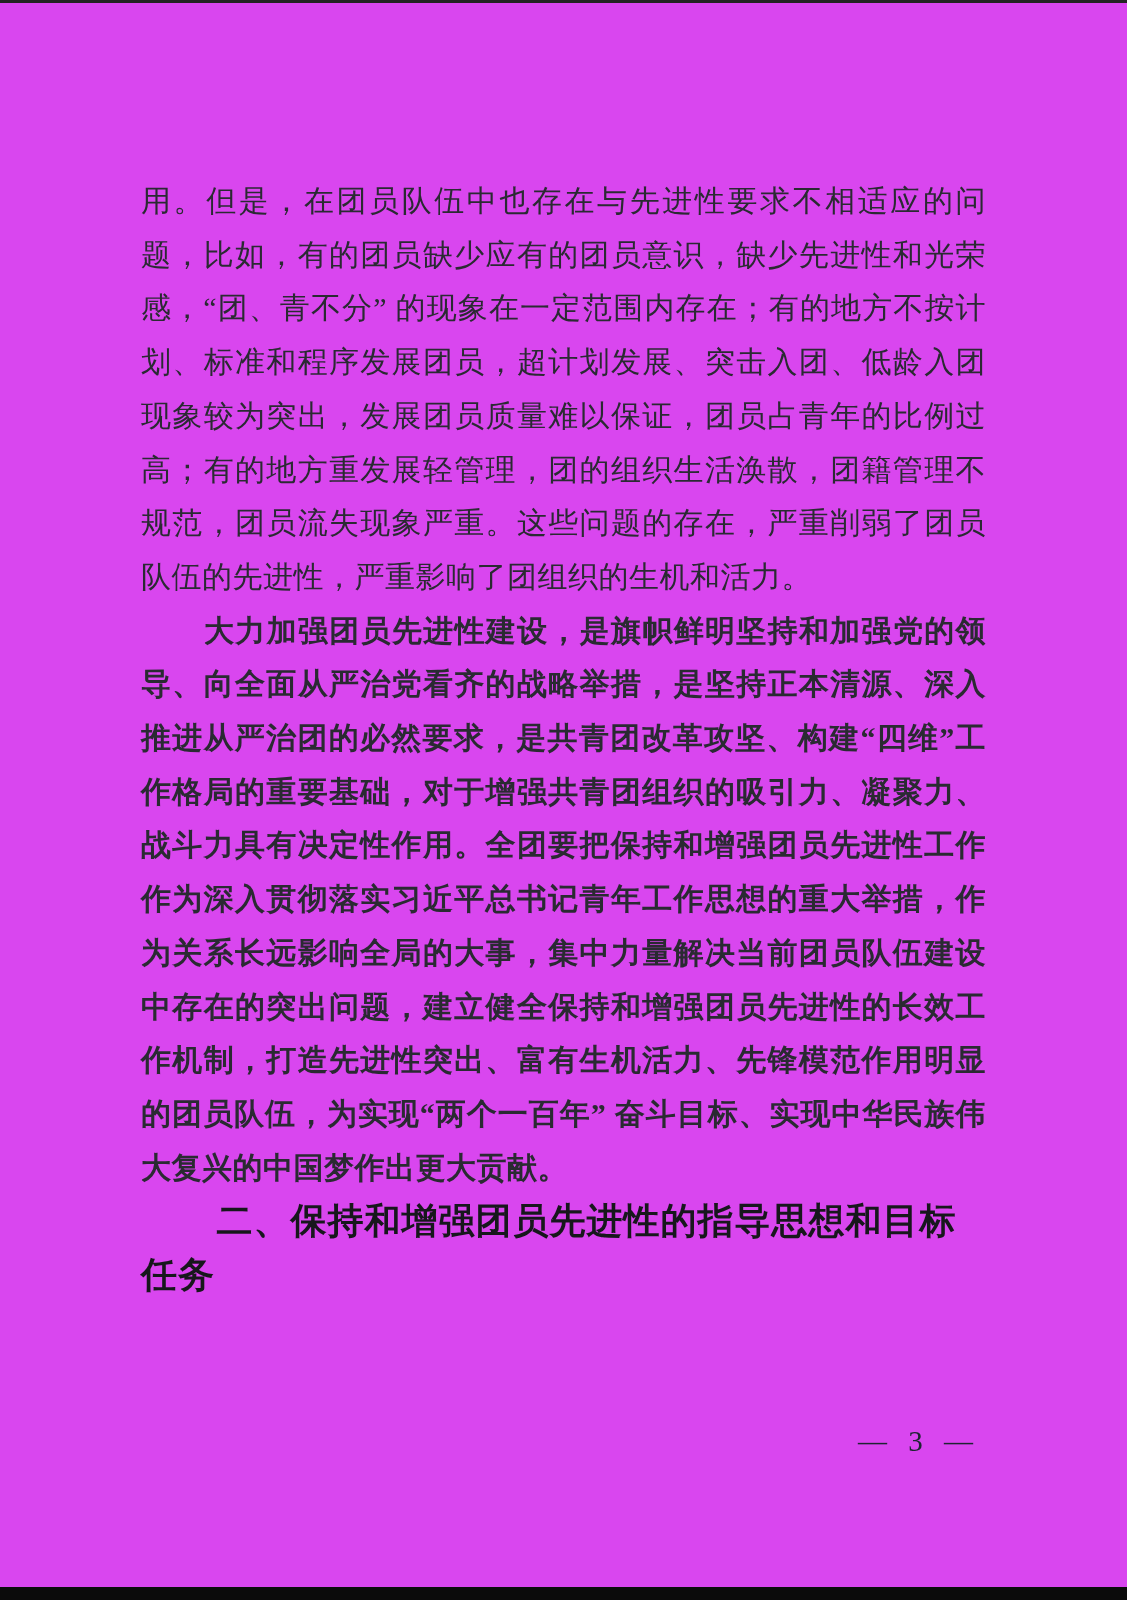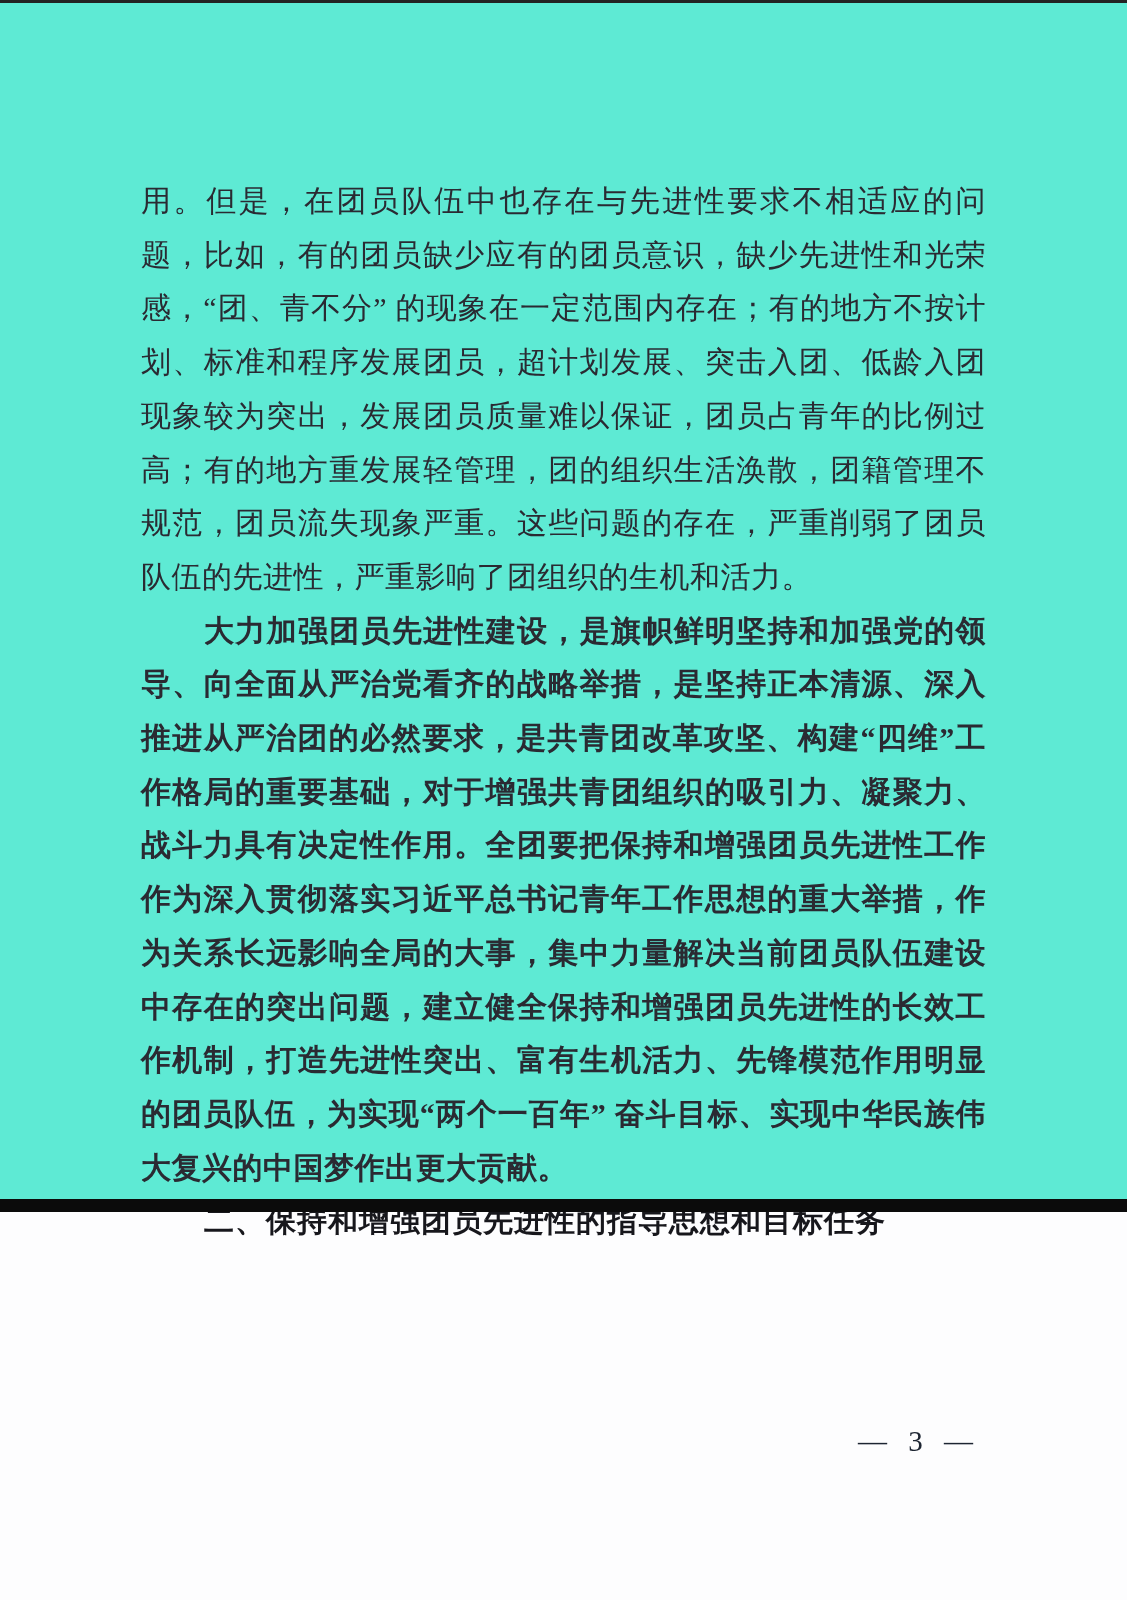--- a/index.html
+++ b/index.html
@@ -6,22 +6,22 @@
     margin: 0;
     padding: 0;
     width: 1127px;
     height: 1600px;
     background: #fdfdfe;
     overflow: hidden;
   }
   .page {
     position: relative;
     width: 1127px;
-    height: 1212px;
-    background: #5eead4;
+    height: 1600px;
+    background: #d946ef;
     font-family: "Liberation Serif", "DejaVu Serif", serif;
   }
   .top-rule {
     position: absolute;
     top: 0; left: 0;
     width: 100%;
     height: 3px;
     background: #232323;
   }
   .bottom-bar {
@@ -48,21 +48,21 @@
     padding: 0;
   }
   .body-text p.indent {
     text-indent: 2.1em;
     font-weight: bold;
   }
   .section-heading {
     margin: 0;
     font-family: "Liberation Sans", "DejaVu Sans", sans-serif;
     font-weight: 700;
-    font-size: 30px;
+    font-size: 36px;
     line-height: 54px;
     letter-spacing: 1px;
     color: #17171c;
     text-indent: 2.1em;
     text-align: left;
   }
   .page-number {
     position: absolute;
     top: 1423px;
     left: 858px;

